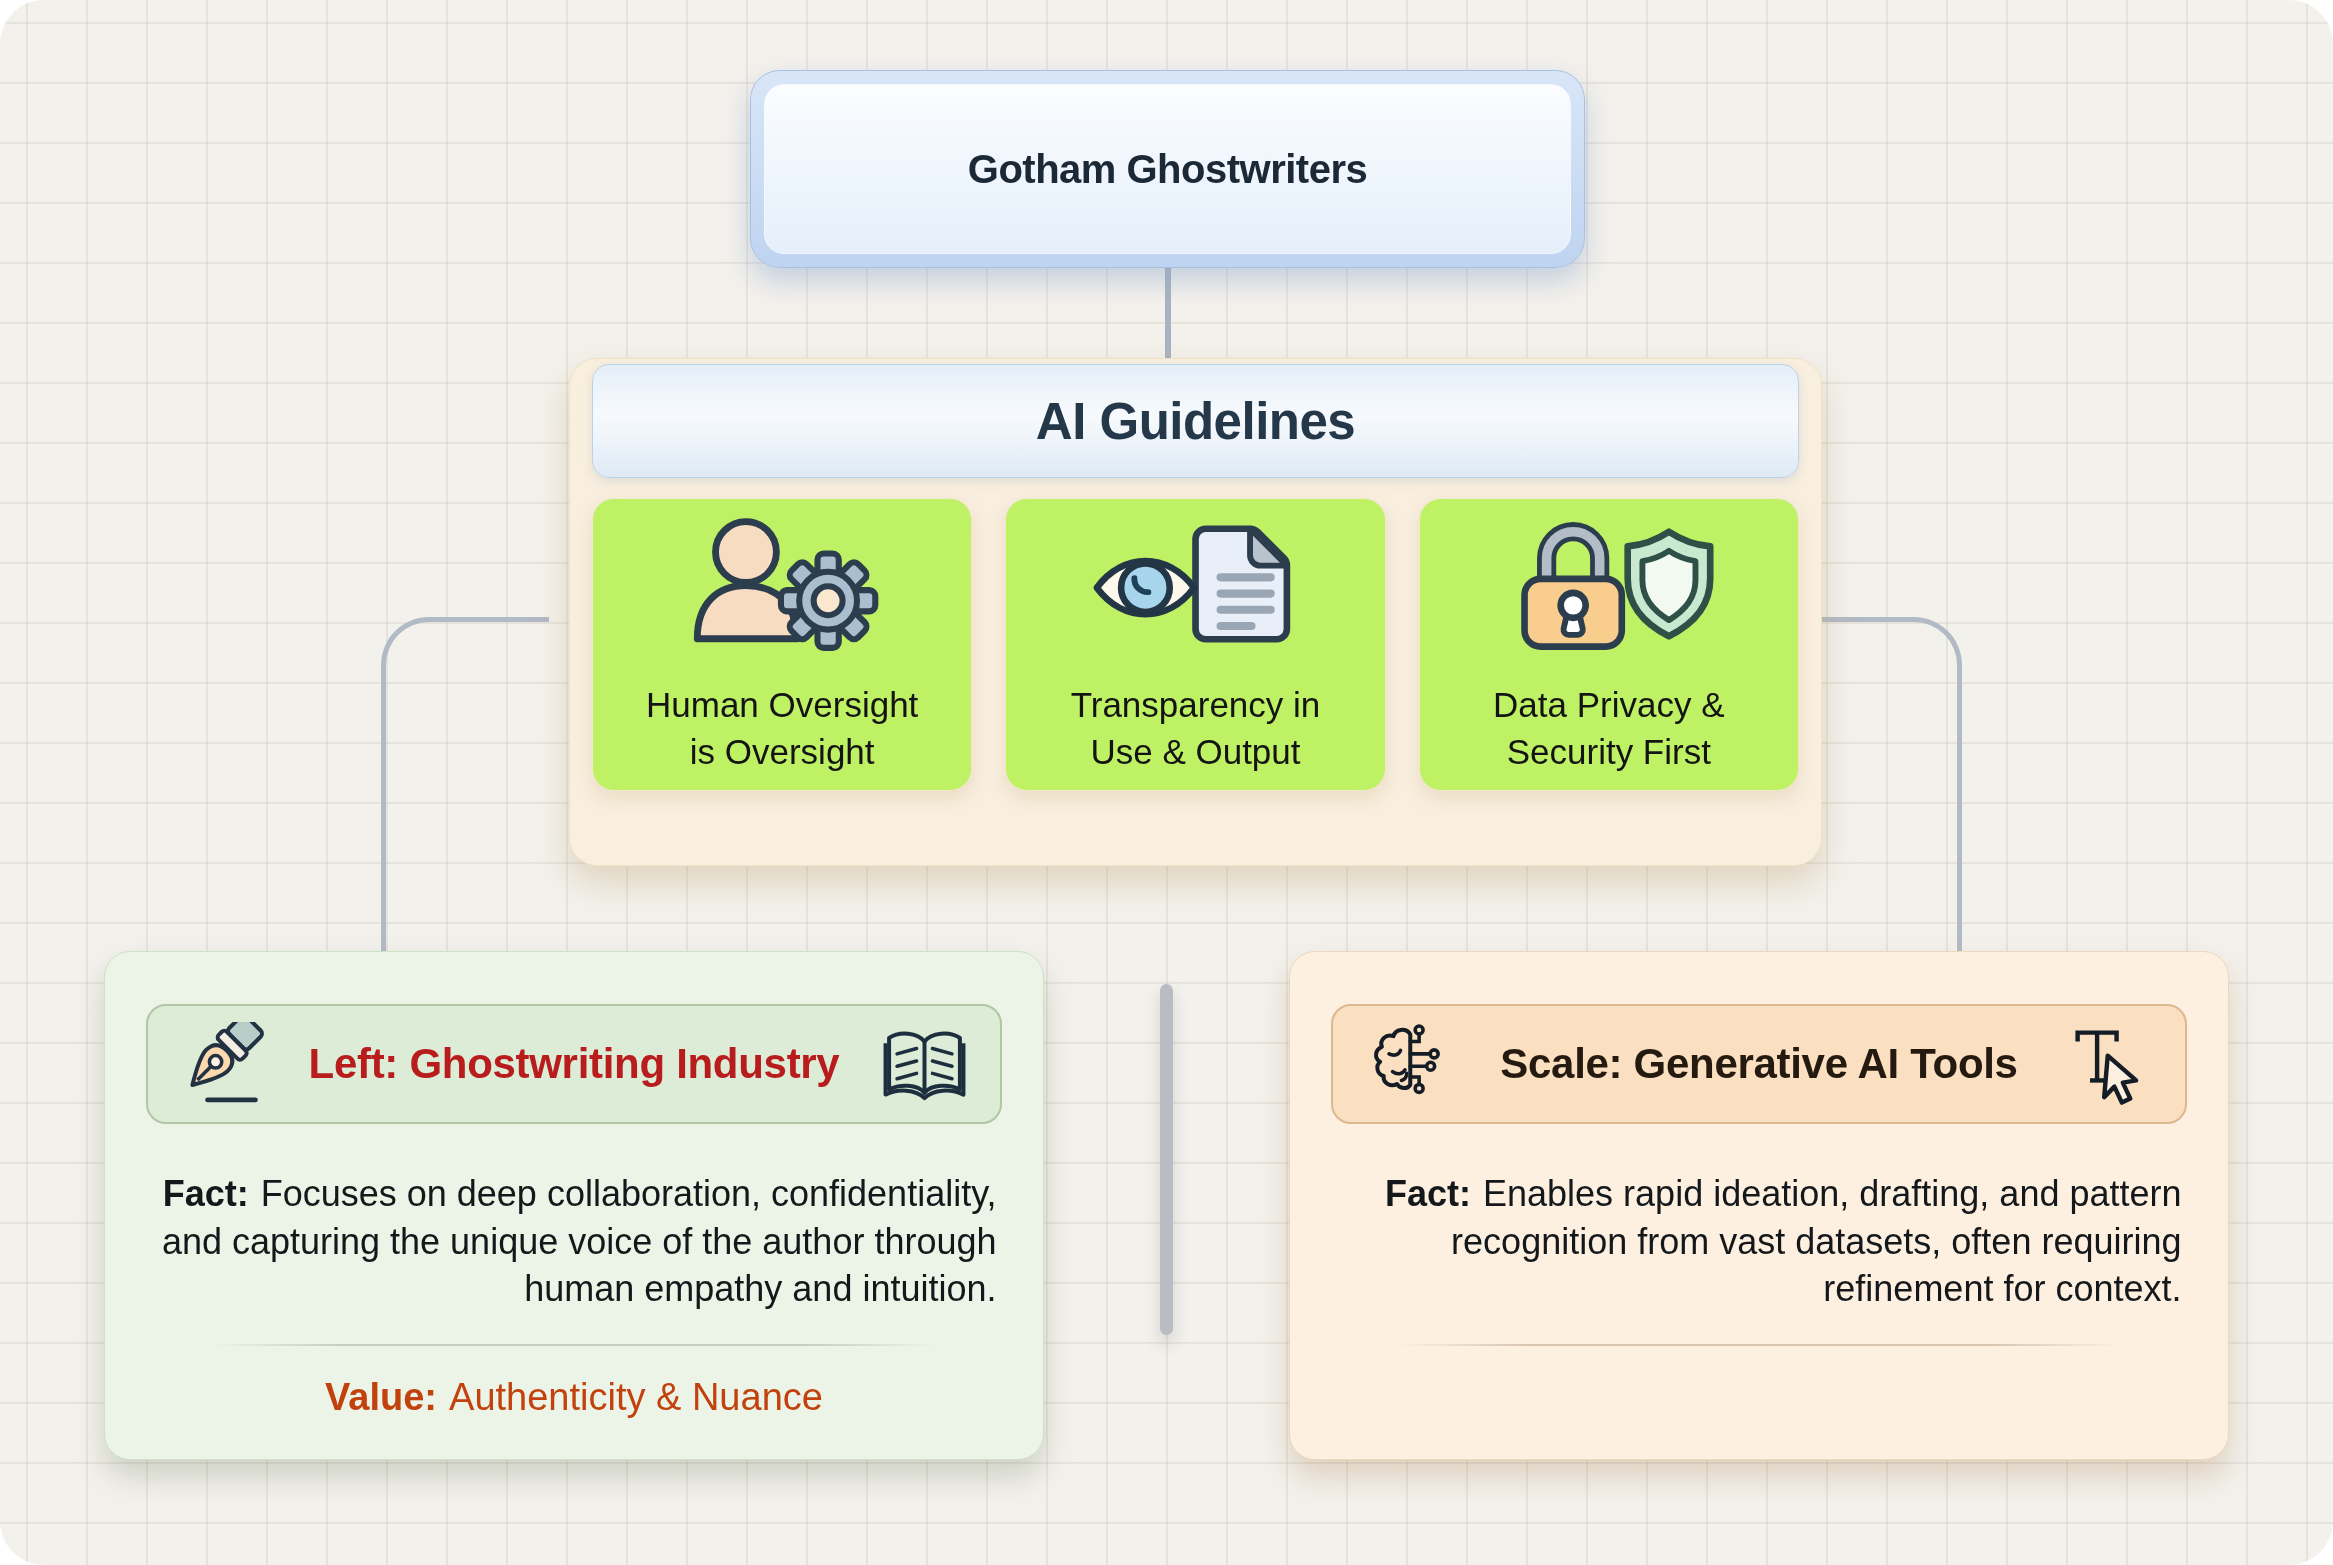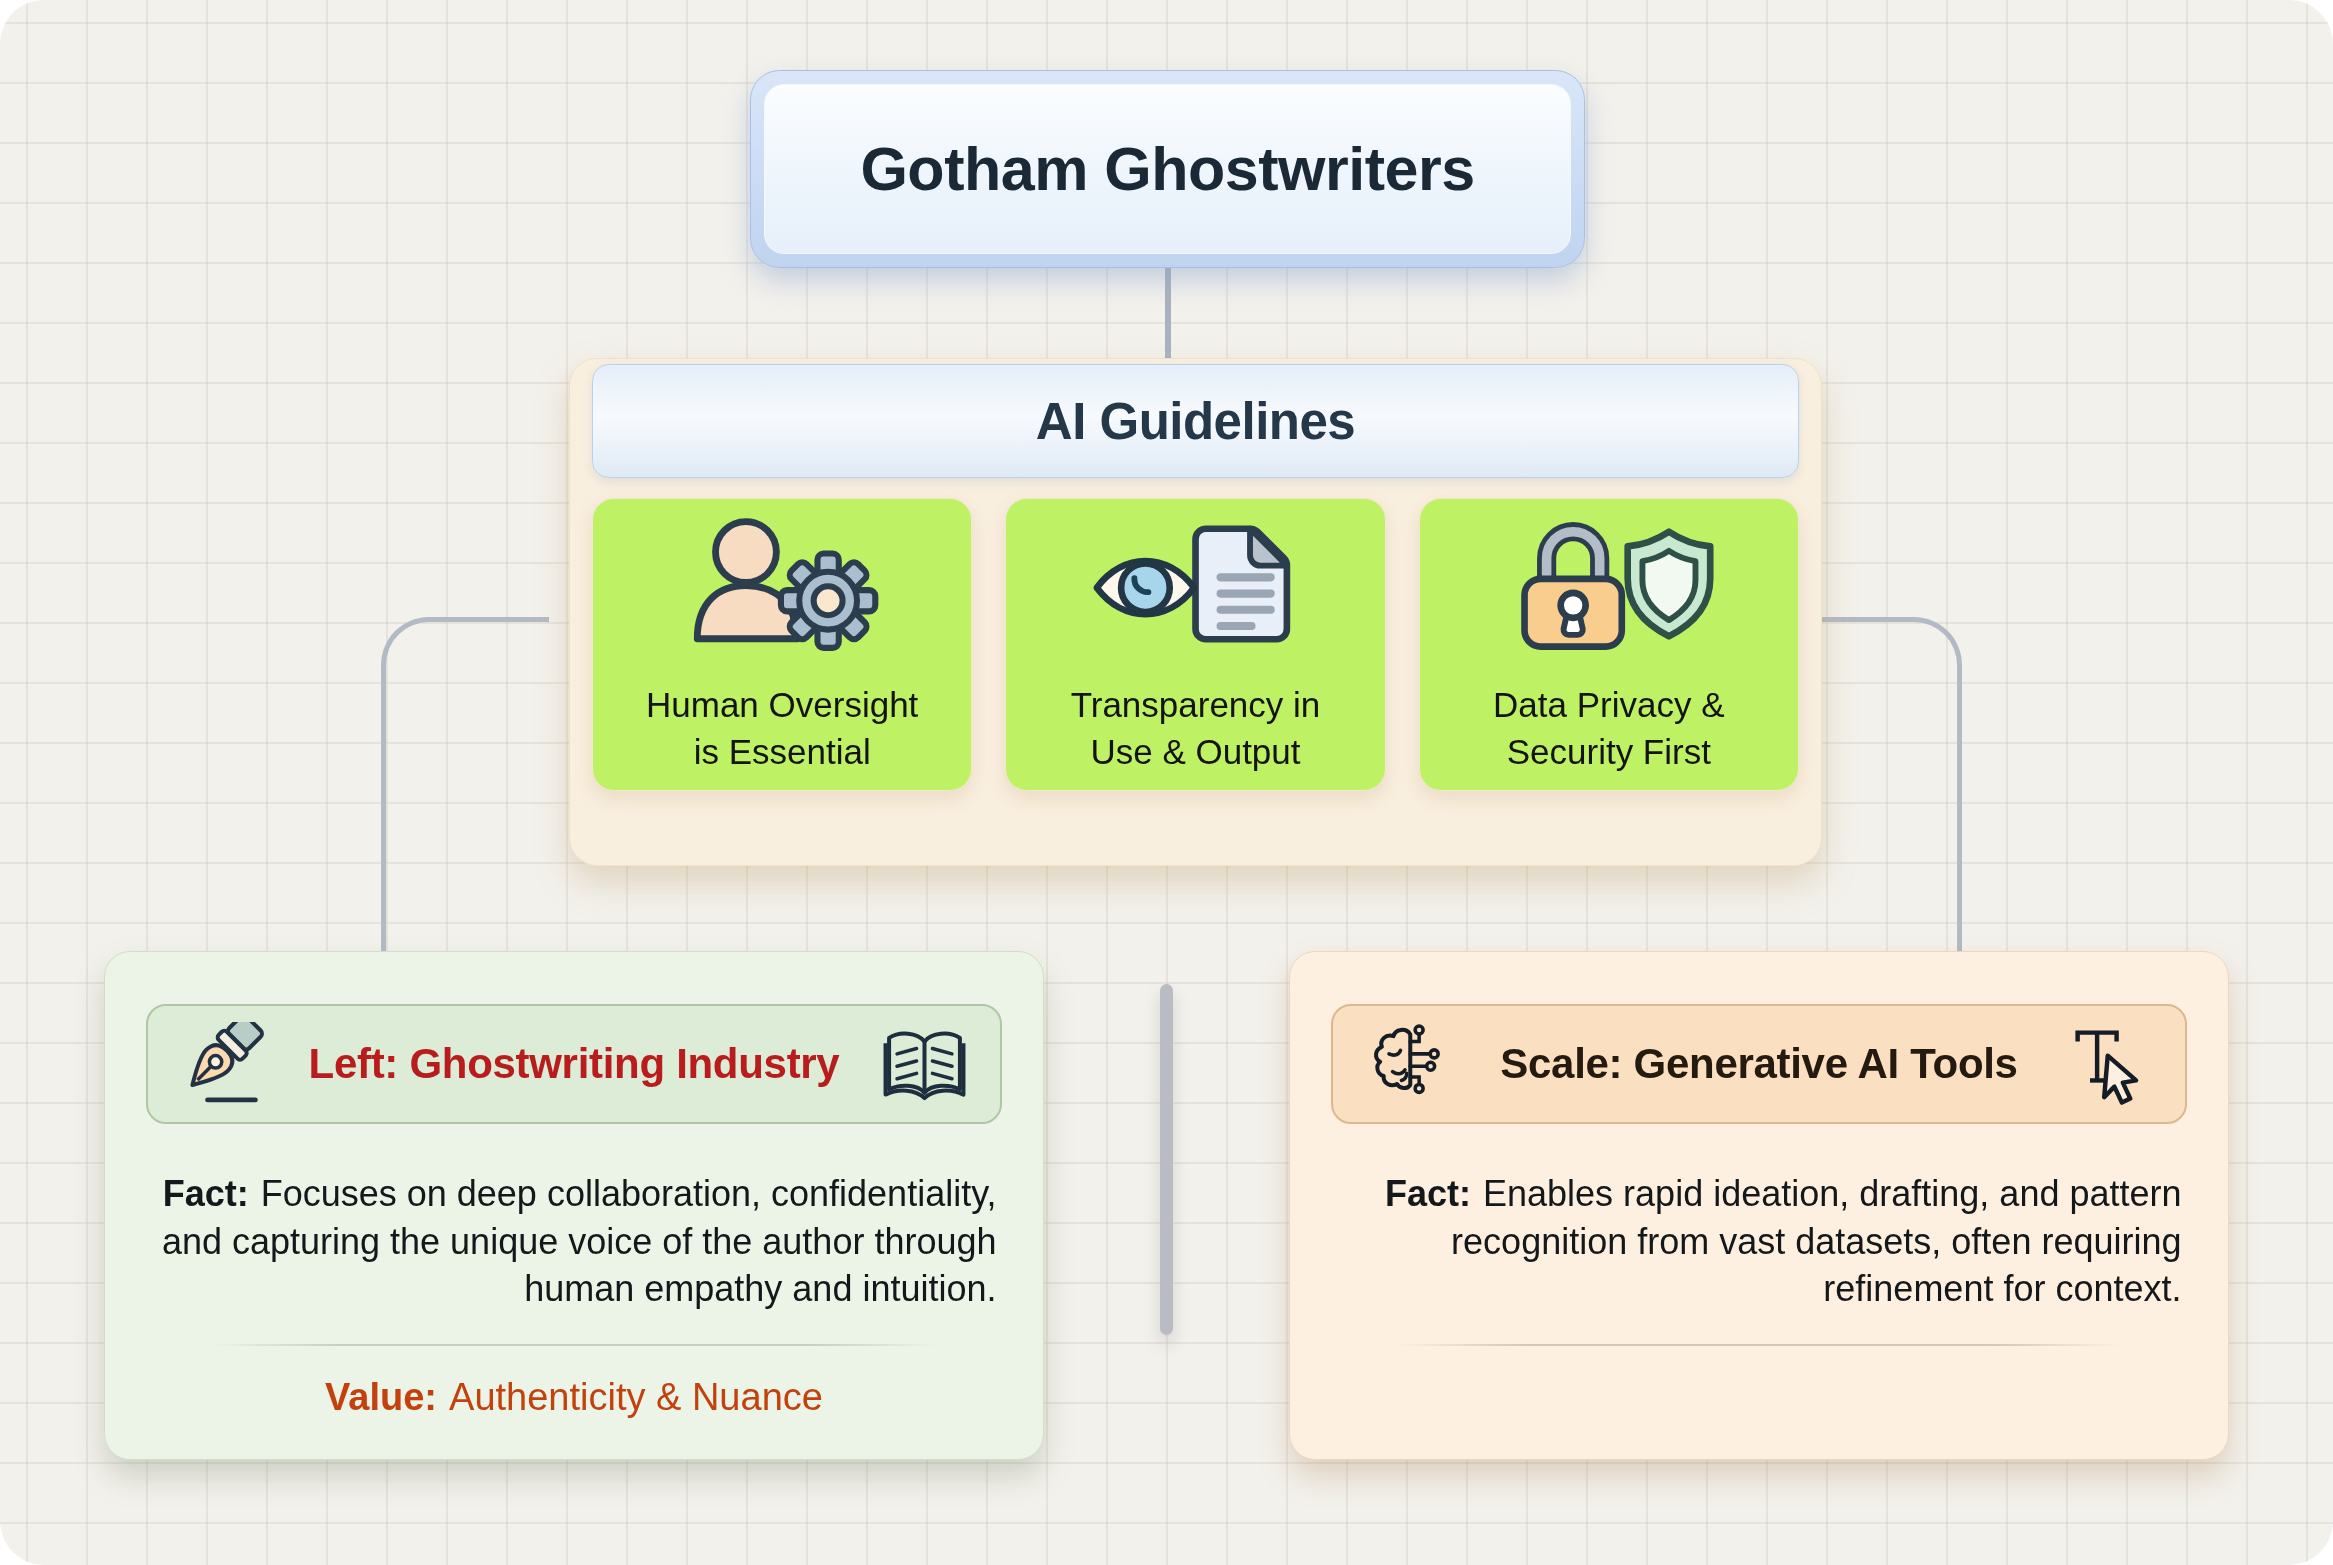--- a/index.html
+++ b/index.html
@@ -41,21 +41,21 @@
     background:linear-gradient(180deg,#d9e6f8 0%,#bfd4f0 100%);
     border:1.8px solid #a6c0e4; border-radius:29.5px;
     box-shadow:0 13px 28px rgba(140,165,205,.45);
     padding:13px; box-sizing:border-box;
   }
   .title-inner{
     width:100%; height:100%; border-radius:20px;
     background:linear-gradient(180deg,#fbfdff 0%,#eef5fc 55%,#e6effa 100%);
     border:1.8px solid #f3f8fe; box-sizing:border-box;
     display:flex; align-items:center; justify-content:center;
-    font-size:61px; font-weight:600; letter-spacing:-0.5px; color:#1b2836;
+    font-size:40px; font-weight:600; letter-spacing:-0.5px; color:#1b2836;
   }
 
   
   .guidelines{
     position:absolute; left:569px; top:358px; width:1253px; height:508px;
     background:#f9efdf; border:1.8px solid #f0e2c5; border-radius:28px;
     box-shadow:0 16.6px 33px rgba(190,160,110,.35);
     box-sizing:border-box; padding:5px 22px;
   }
   .g-header{
@@ -136,21 +136,21 @@
               <rect x="-7" y="-31" width="14" height="62" rx="4" transform="rotate(45)"></rect>
               <rect x="-7" y="-31" width="14" height="62" rx="4" transform="rotate(90)"></rect>
               <rect x="-7" y="-31" width="14" height="62" rx="4" transform="rotate(135)"></rect>
             </g>
             <circle r="19" fill="#a9becf" stroke="#2c3d4e" stroke-width="4"></circle>
             <circle r="9.5" fill="#f9e8cd" stroke="#2c3d4e" stroke-width="4"></circle>
           </g>
         </svg>
         <div class="g-label">
           <div>Human Oversight</div>
-          <div>is Essential</div>
+          <div>is Oversight</div>
         </div>
       </div>
 
       <div class="g-card">
         <svg class="g-icon" viewBox="0 0 150 95">
           <path d="M82 10 h30 a7 7 0 0 1 5 2 l18 18 a7 7 0 0 1 2 5 v43 a7 7 0 0 1 -7 7 h-48 a7 7 0 0 1 -7 -7 V17 a7 7 0 0 1 7 -7 z" fill="#e9eff9" stroke="#2c3d4e" stroke-width="4.5" stroke-linejoin="round"></path>
           <path d="M112 10 l25 25 h-18 a7 7 0 0 1 -7 -7 z" fill="#b9c3cd" stroke="#2c3d4e" stroke-width="4" stroke-linejoin="round"></path>
           <g stroke="#9aa6b4" stroke-width="5.5" stroke-linecap="round">
             <path d="M92 43 H126"></path>
               <path d="M92 54 H126"></path>

